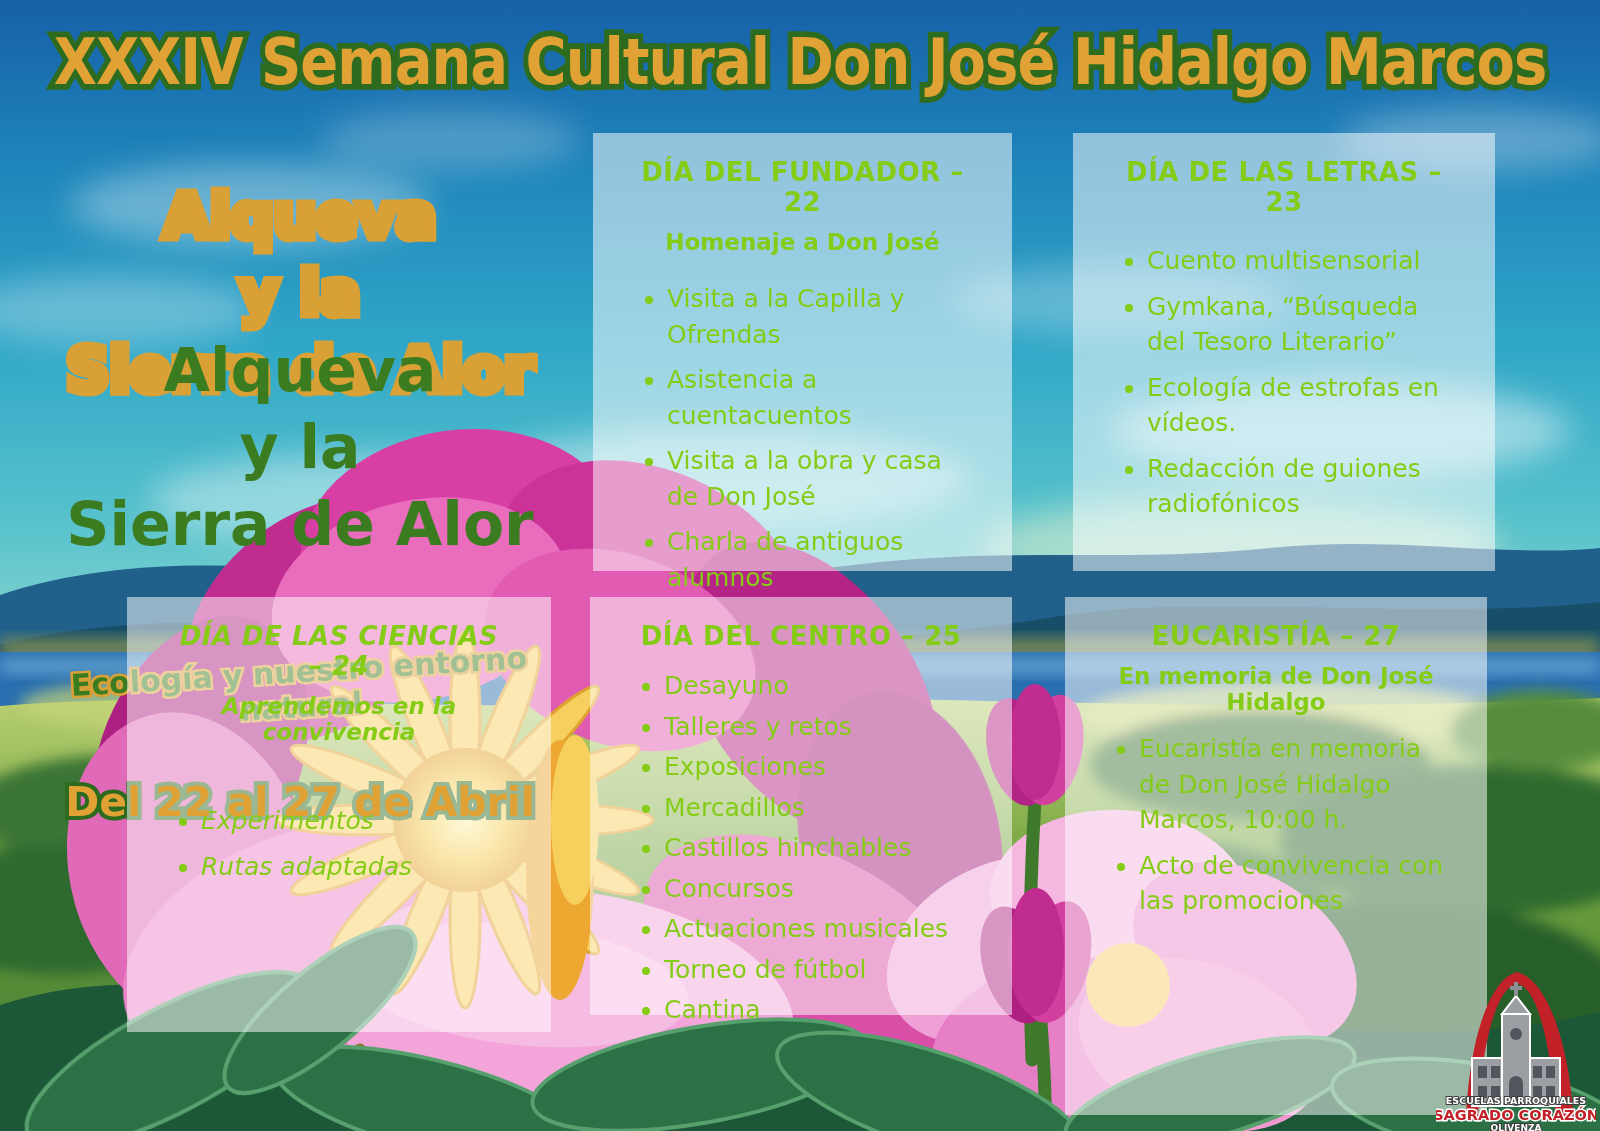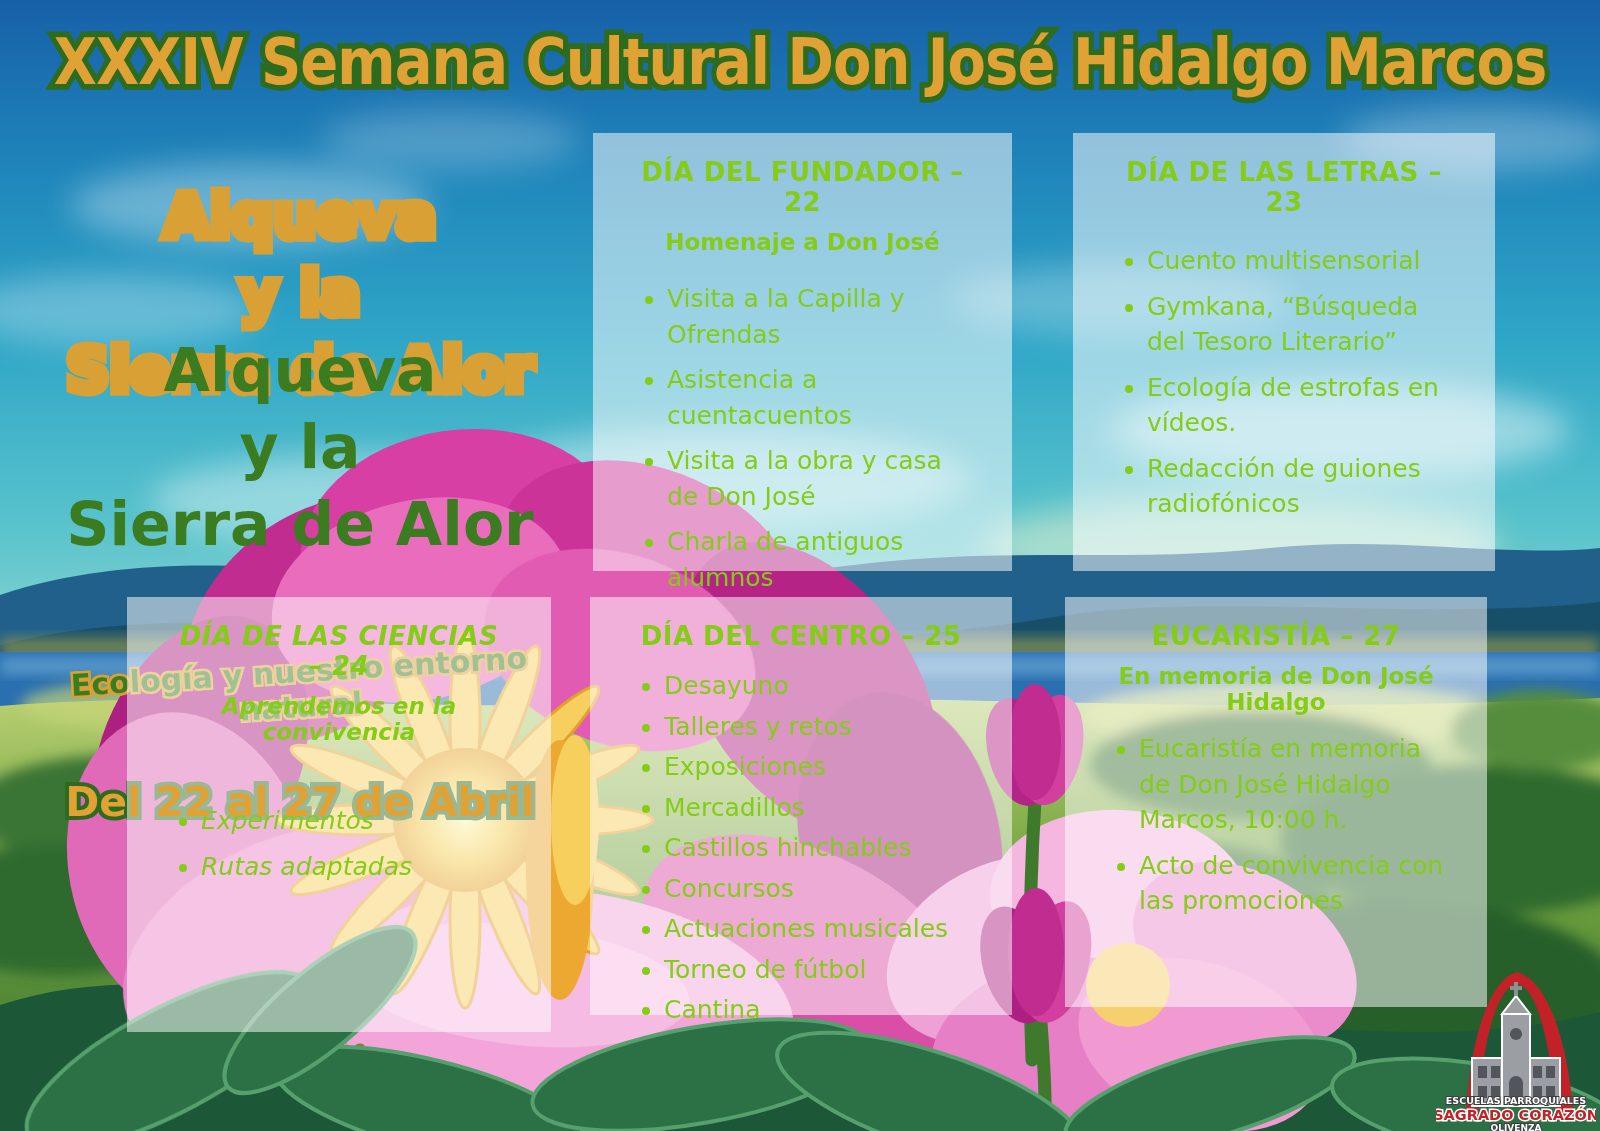--- a/index.html
+++ b/index.html
@@ -50,21 +50,21 @@
     color:#84cc16;box-sizing:border-box;padding:14px 42px 10px;
   }
   .panel h2{font-size:26px;font-weight:800;text-align:center;margin:10px 0 12px;letter-spacing:.5px;}
   .panel h3{font-size:23px;font-weight:800;text-align:center;margin:0 0 8px;}
   .panel ul{margin:26px 0 0;padding-left:32px;font-size:25px;line-height:1.42;}
   .panel li{margin-bottom:10px;}
   .p1{left:593px;top:133px;width:419px;height:438px;}
   .p2{left:1065px;top:133px;width:422px;height:438px;margin-left:8px;}
   .p3{left:127px;top:597px;width:424px;height:435px;font-style:italic;}
   .p4{left:590px;top:597px;width:422px;height:418px;}
-  .p5{left:1065px;top:597px;width:422px;height:410px;}
+  .p5{left:1065px;top:597px;width:422px;height:518px;}
   .p3 ul{margin-top:58px;}
   .p4 ul{margin-top:17px;}
   .p4 li{margin-bottom:5px;}
   .p5 h3{margin-bottom:2px;}
   .p5 ul{margin-top:16px;}
 
   .logo{position:absolute;left:1436px;top:948px;width:160px;height:185px;}
 </style>
 </head>
 <body>

